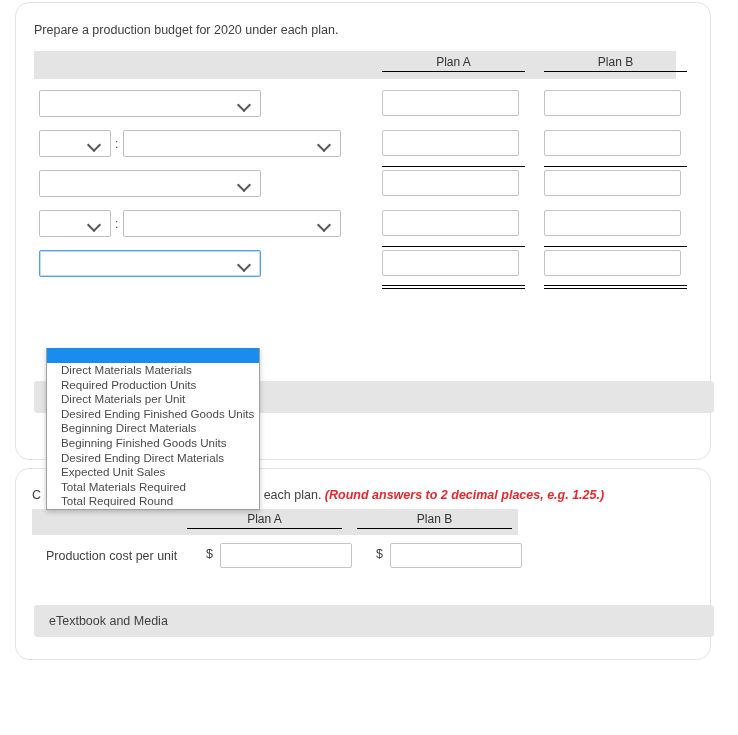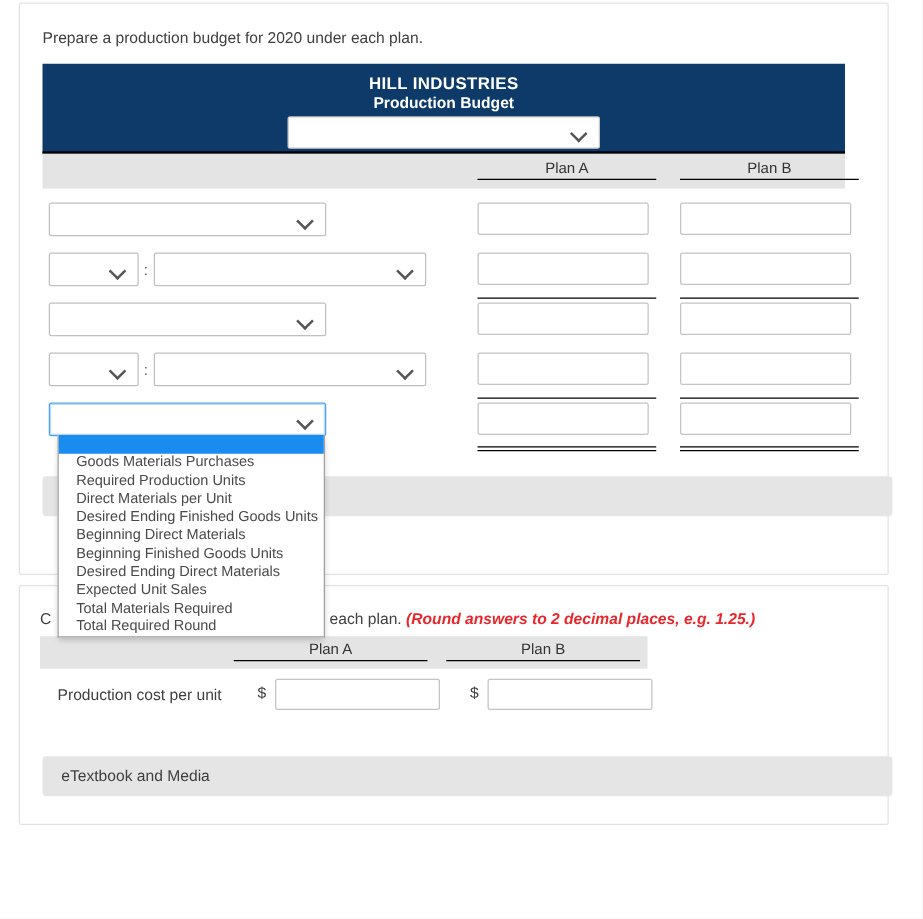--- a/index.html
+++ b/index.html
@@ -13,21 +13,21 @@
 
   .page { position: relative; width: 738px; height: 735px; background: #ffffff; }
 
   
   .panel {
     position: absolute;
     left: 15px;
     width: 696px;
     background: #ffffff;
     border: 1px solid #e3e3e3;
-    border-radius: 2px;
+    border-radius: 14px;
   }
   #panel-1 { top: 2px;   height: 458px; }
   #panel-2 { top: 468px; height: 192px; }
   #panel-3 { top: 682px; height: 53px; border-bottom: none; }
 
   .instruction {
     position: absolute;
     font-size: 12.5px;
     color: #3f3f3f;
     line-height: 16px;
@@ -224,29 +224,20 @@
 <body>
 
 <div class="page">
 
   <div class="panel" id="panel-1">
 
     <div class="instruction" id="instr-1">Prepare a production budget for 2020 under each plan.</div>
 
     <div class="budget-wrap">
 
-      <div class="banner">
-        <div class="line1">HILL INDUSTRIES</div>
-        <div class="line2">Production Budget</div>
-        <div class="banner-select-holder">
-          <div class="sel w-banner">
-            <span></span>
-          </div>
-        </div>
-      </div>
 
       <div class="colhead">
         <div class="ch" id="ch-a">Plan A</div>
         <div class="ch" id="ch-b">Plan B</div>
       </div>
 
       <div class="rows">
 
         <div class="brow">
           <div class="lrow-holder">
@@ -338,21 +329,21 @@
     </div>
 
     <div class="etextbar" style="top:136px;">
       <span>eTextbook and Media</span>
     </div>
   </div>
 
 
   <div class="dropdown" id="open-dropdown">
       <div class="dd-opt blank"></div>
-      <div class="dd-opt">Goods Materials Purchases</div>
+      <div class="dd-opt">Direct Materials Materials</div>
       <div class="dd-opt">Required Production Units</div>
       <div class="dd-opt">Direct Materials per Unit</div>
       <div class="dd-opt">Desired Ending Finished Goods Units</div>
       <div class="dd-opt">Beginning Direct Materials</div>
       <div class="dd-opt">Beginning Finished Goods Units</div>
       <div class="dd-opt">Desired Ending Direct Materials</div>
       <div class="dd-opt">Expected Unit Sales</div>
       <div class="dd-opt">Total Materials Required</div>
       <div class="dd-opt">Total Required Round</div>
     </div>

